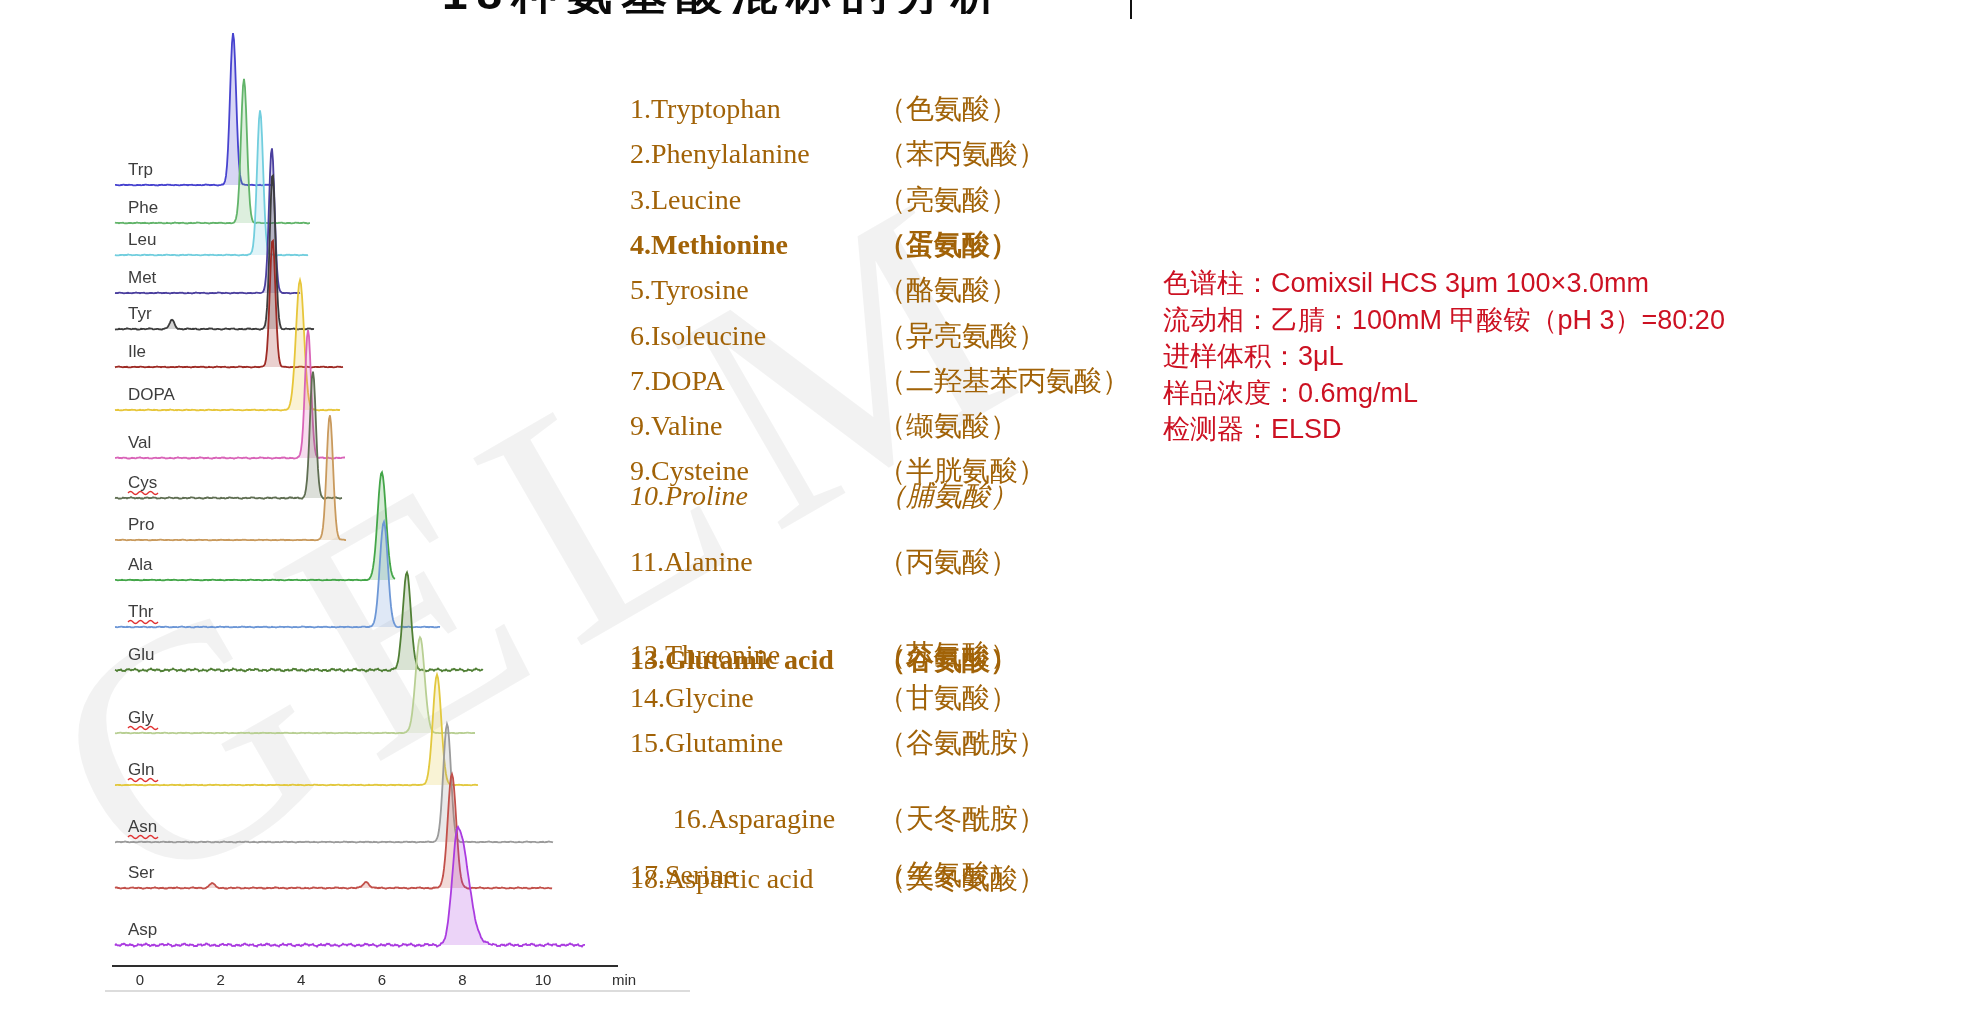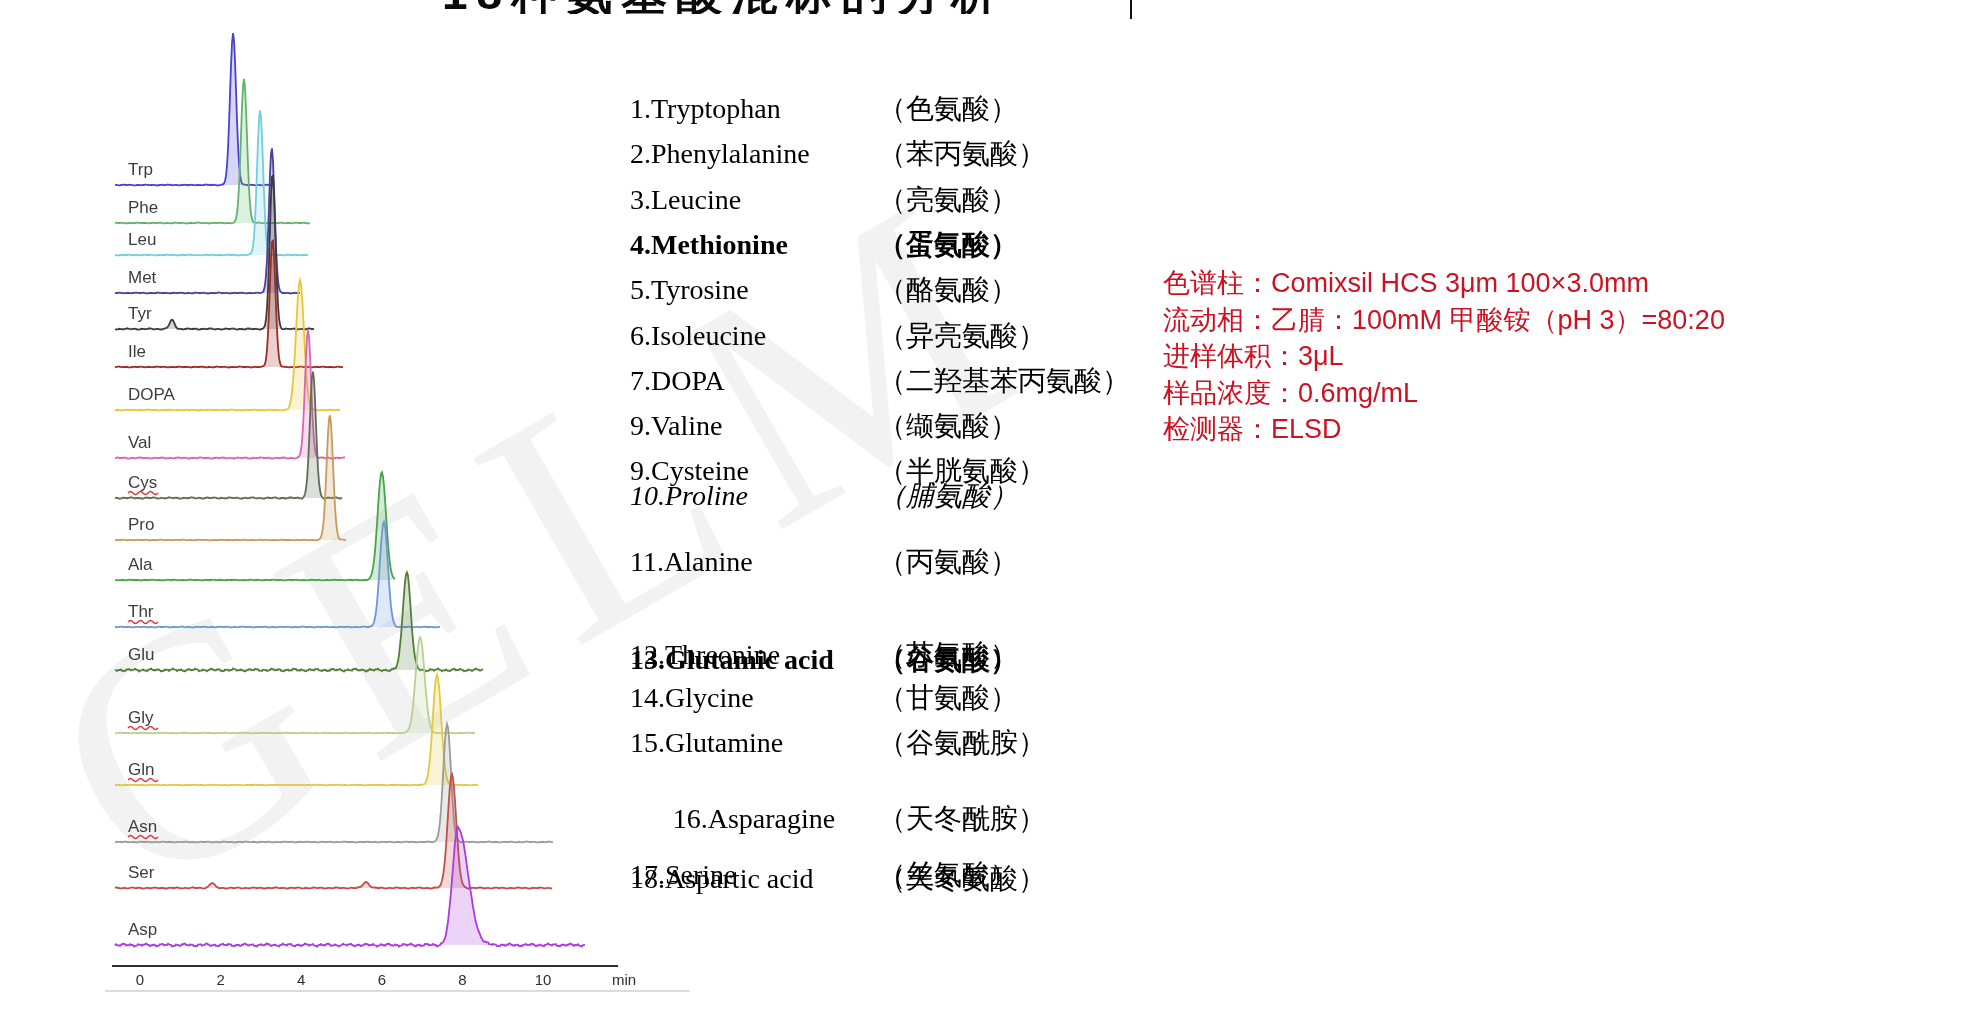--- a/index.html
+++ b/index.html
@@ -8,21 +8,21 @@
   #chrom{position:absolute;left:0;top:0;}
   
   #title-clip{position:absolute;left:442px;top:0;width:700px;height:14px;overflow:hidden;}
   #title-clip span{position:relative;top:-37px;display:inline-block;white-space:nowrap;
                    font-weight:bold;font-size:46px;letter-spacing:9px;color:#0a0a0a;
                    font-family:"Liberation Sans",sans-serif;}
   #top-divider{position:absolute;left:1130px;top:0;width:2px;height:19px;background:#111;}
   
   #legend{position:absolute;left:630px;top:0;width:560px;}
   .legend-row{position:absolute;left:0;white-space:nowrap;
-              font-family:"Liberation Serif",serif;font-size:28px;color:#000000;}
+              font-family:"Liberation Serif",serif;font-size:28px;color:#a16207;}
   .legend-en{display:inline-block;width:248px;}
   .legend-zh{display:inline-block;}
   
   #conditions{position:absolute;left:1163px;top:228px;white-space:nowrap;
               font-size:27px;line-height:36.5px;font-family:"Liberation Sans",sans-serif;margin-top:37px;}
   
   #bottom-rule{position:absolute;left:105px;top:990px;width:585px;height:2px;background:#dcdcdc;}
 </style>
 </head>
 <body>

